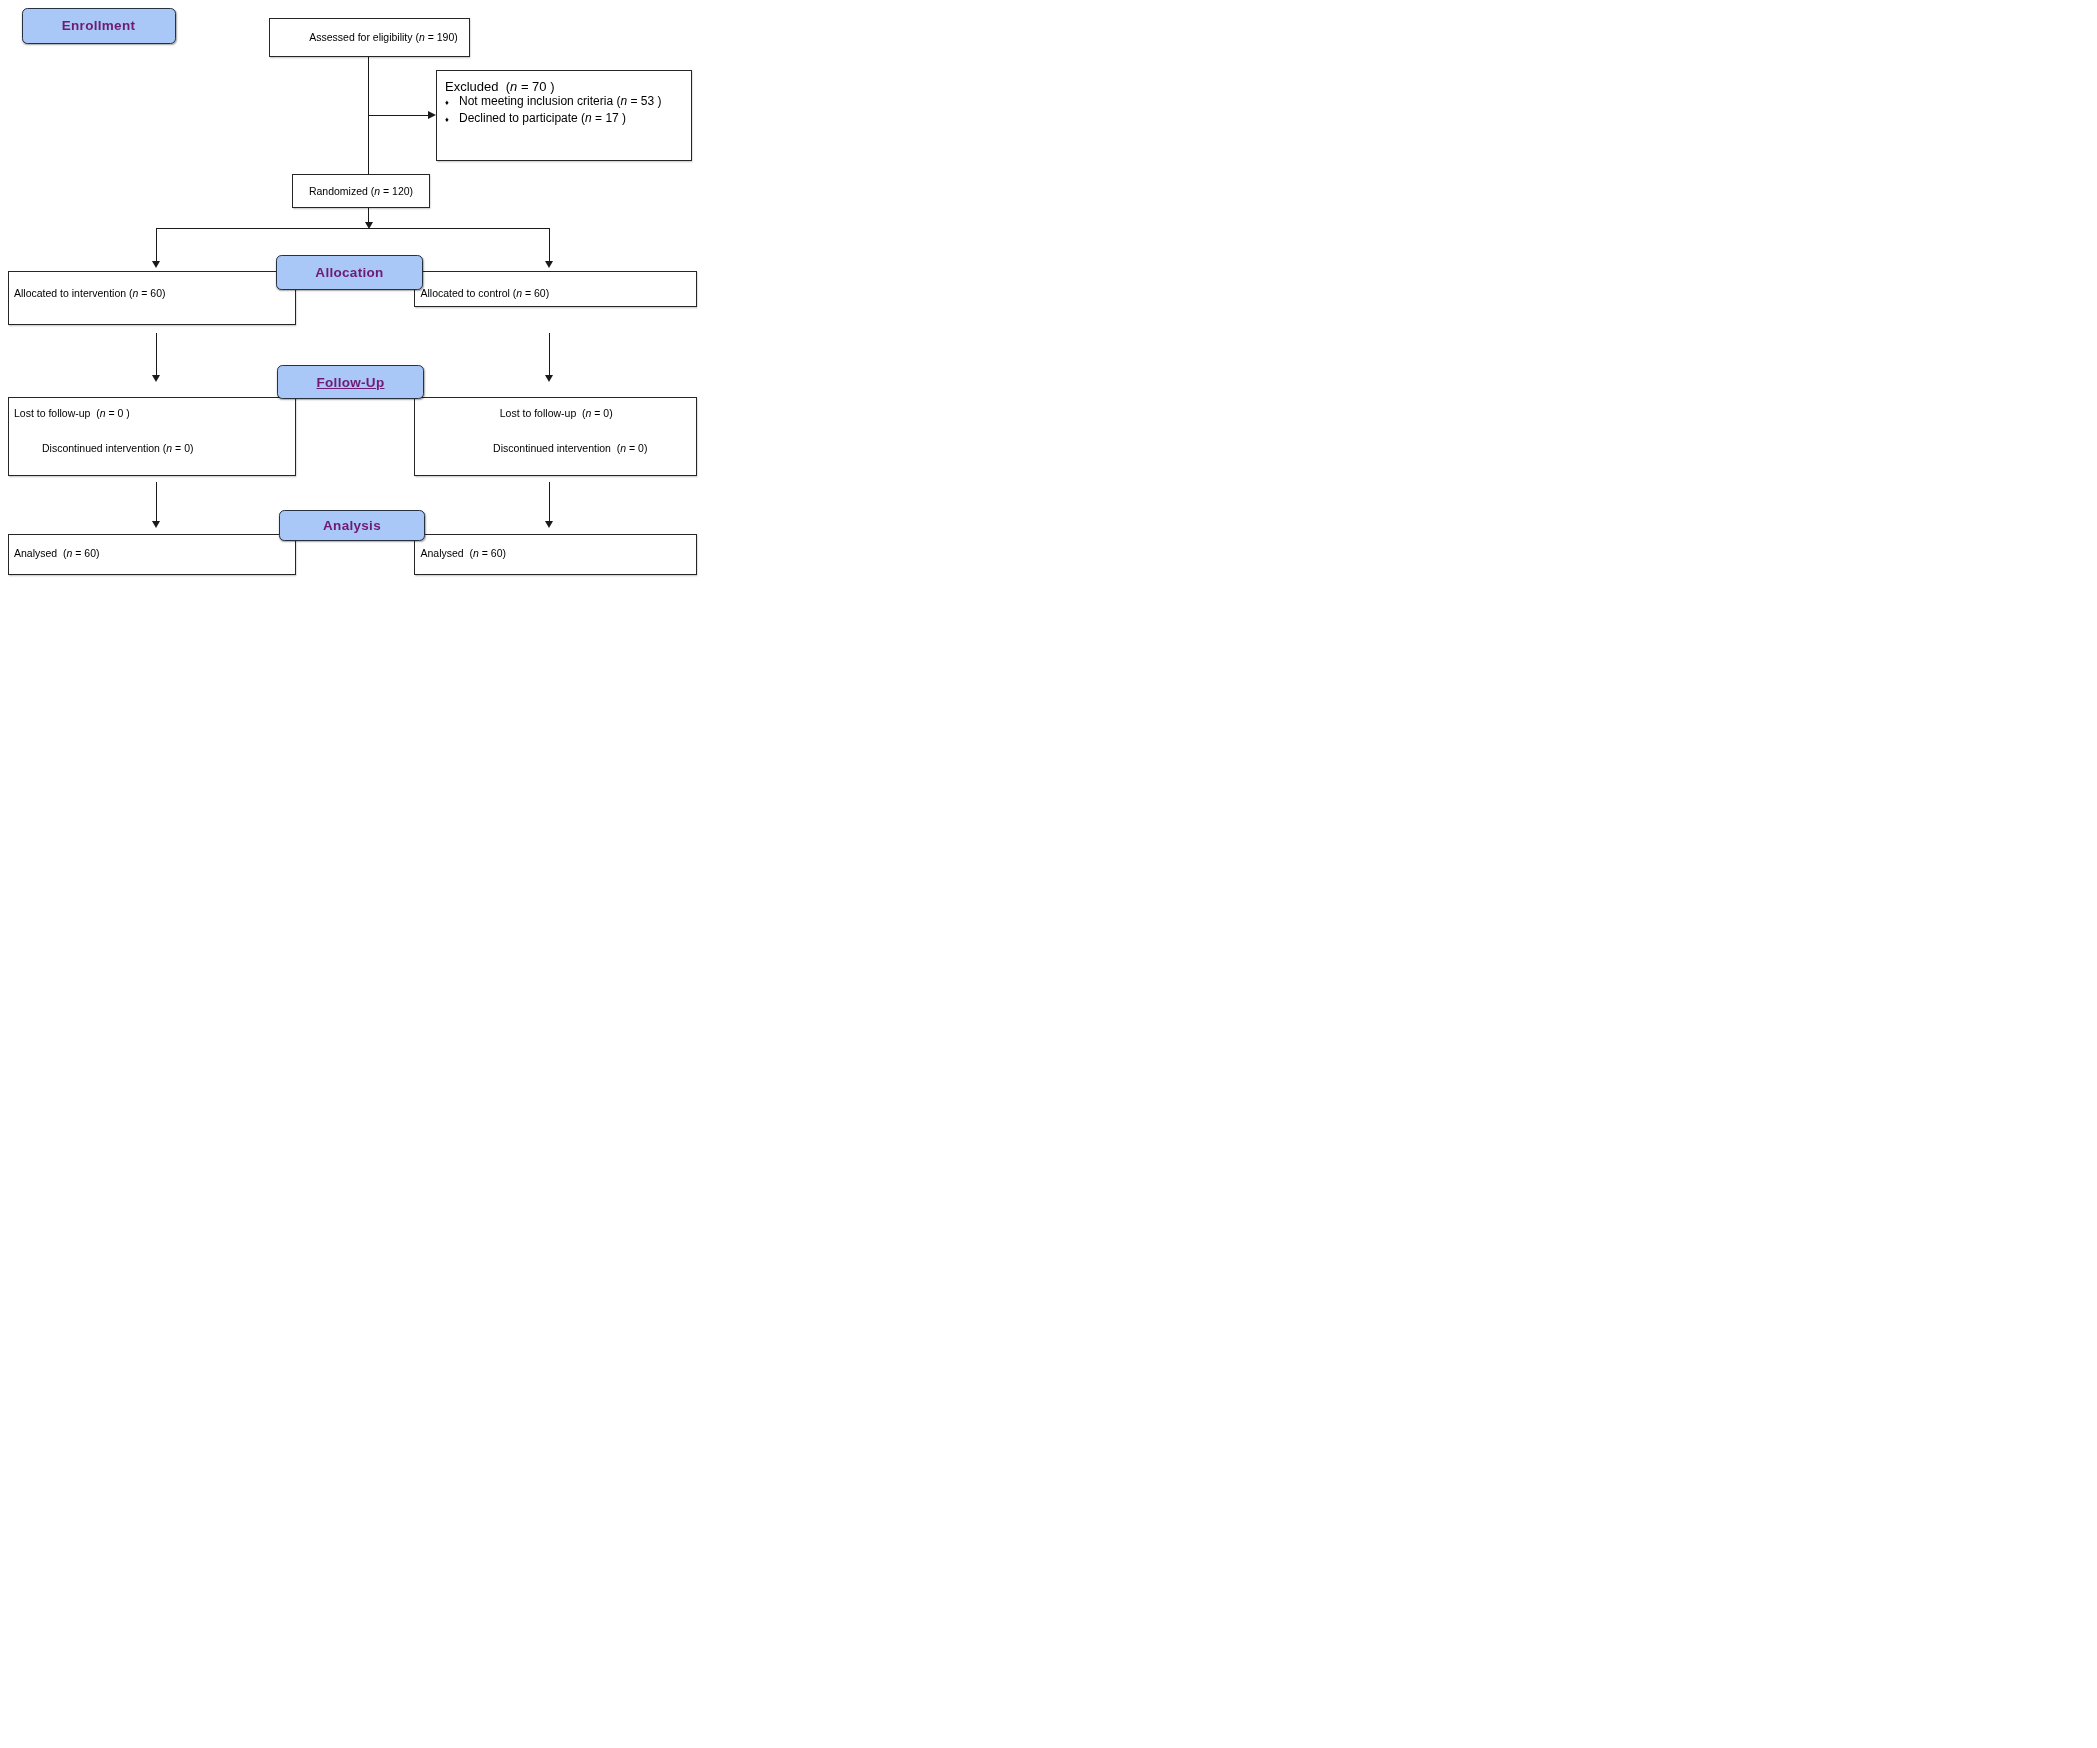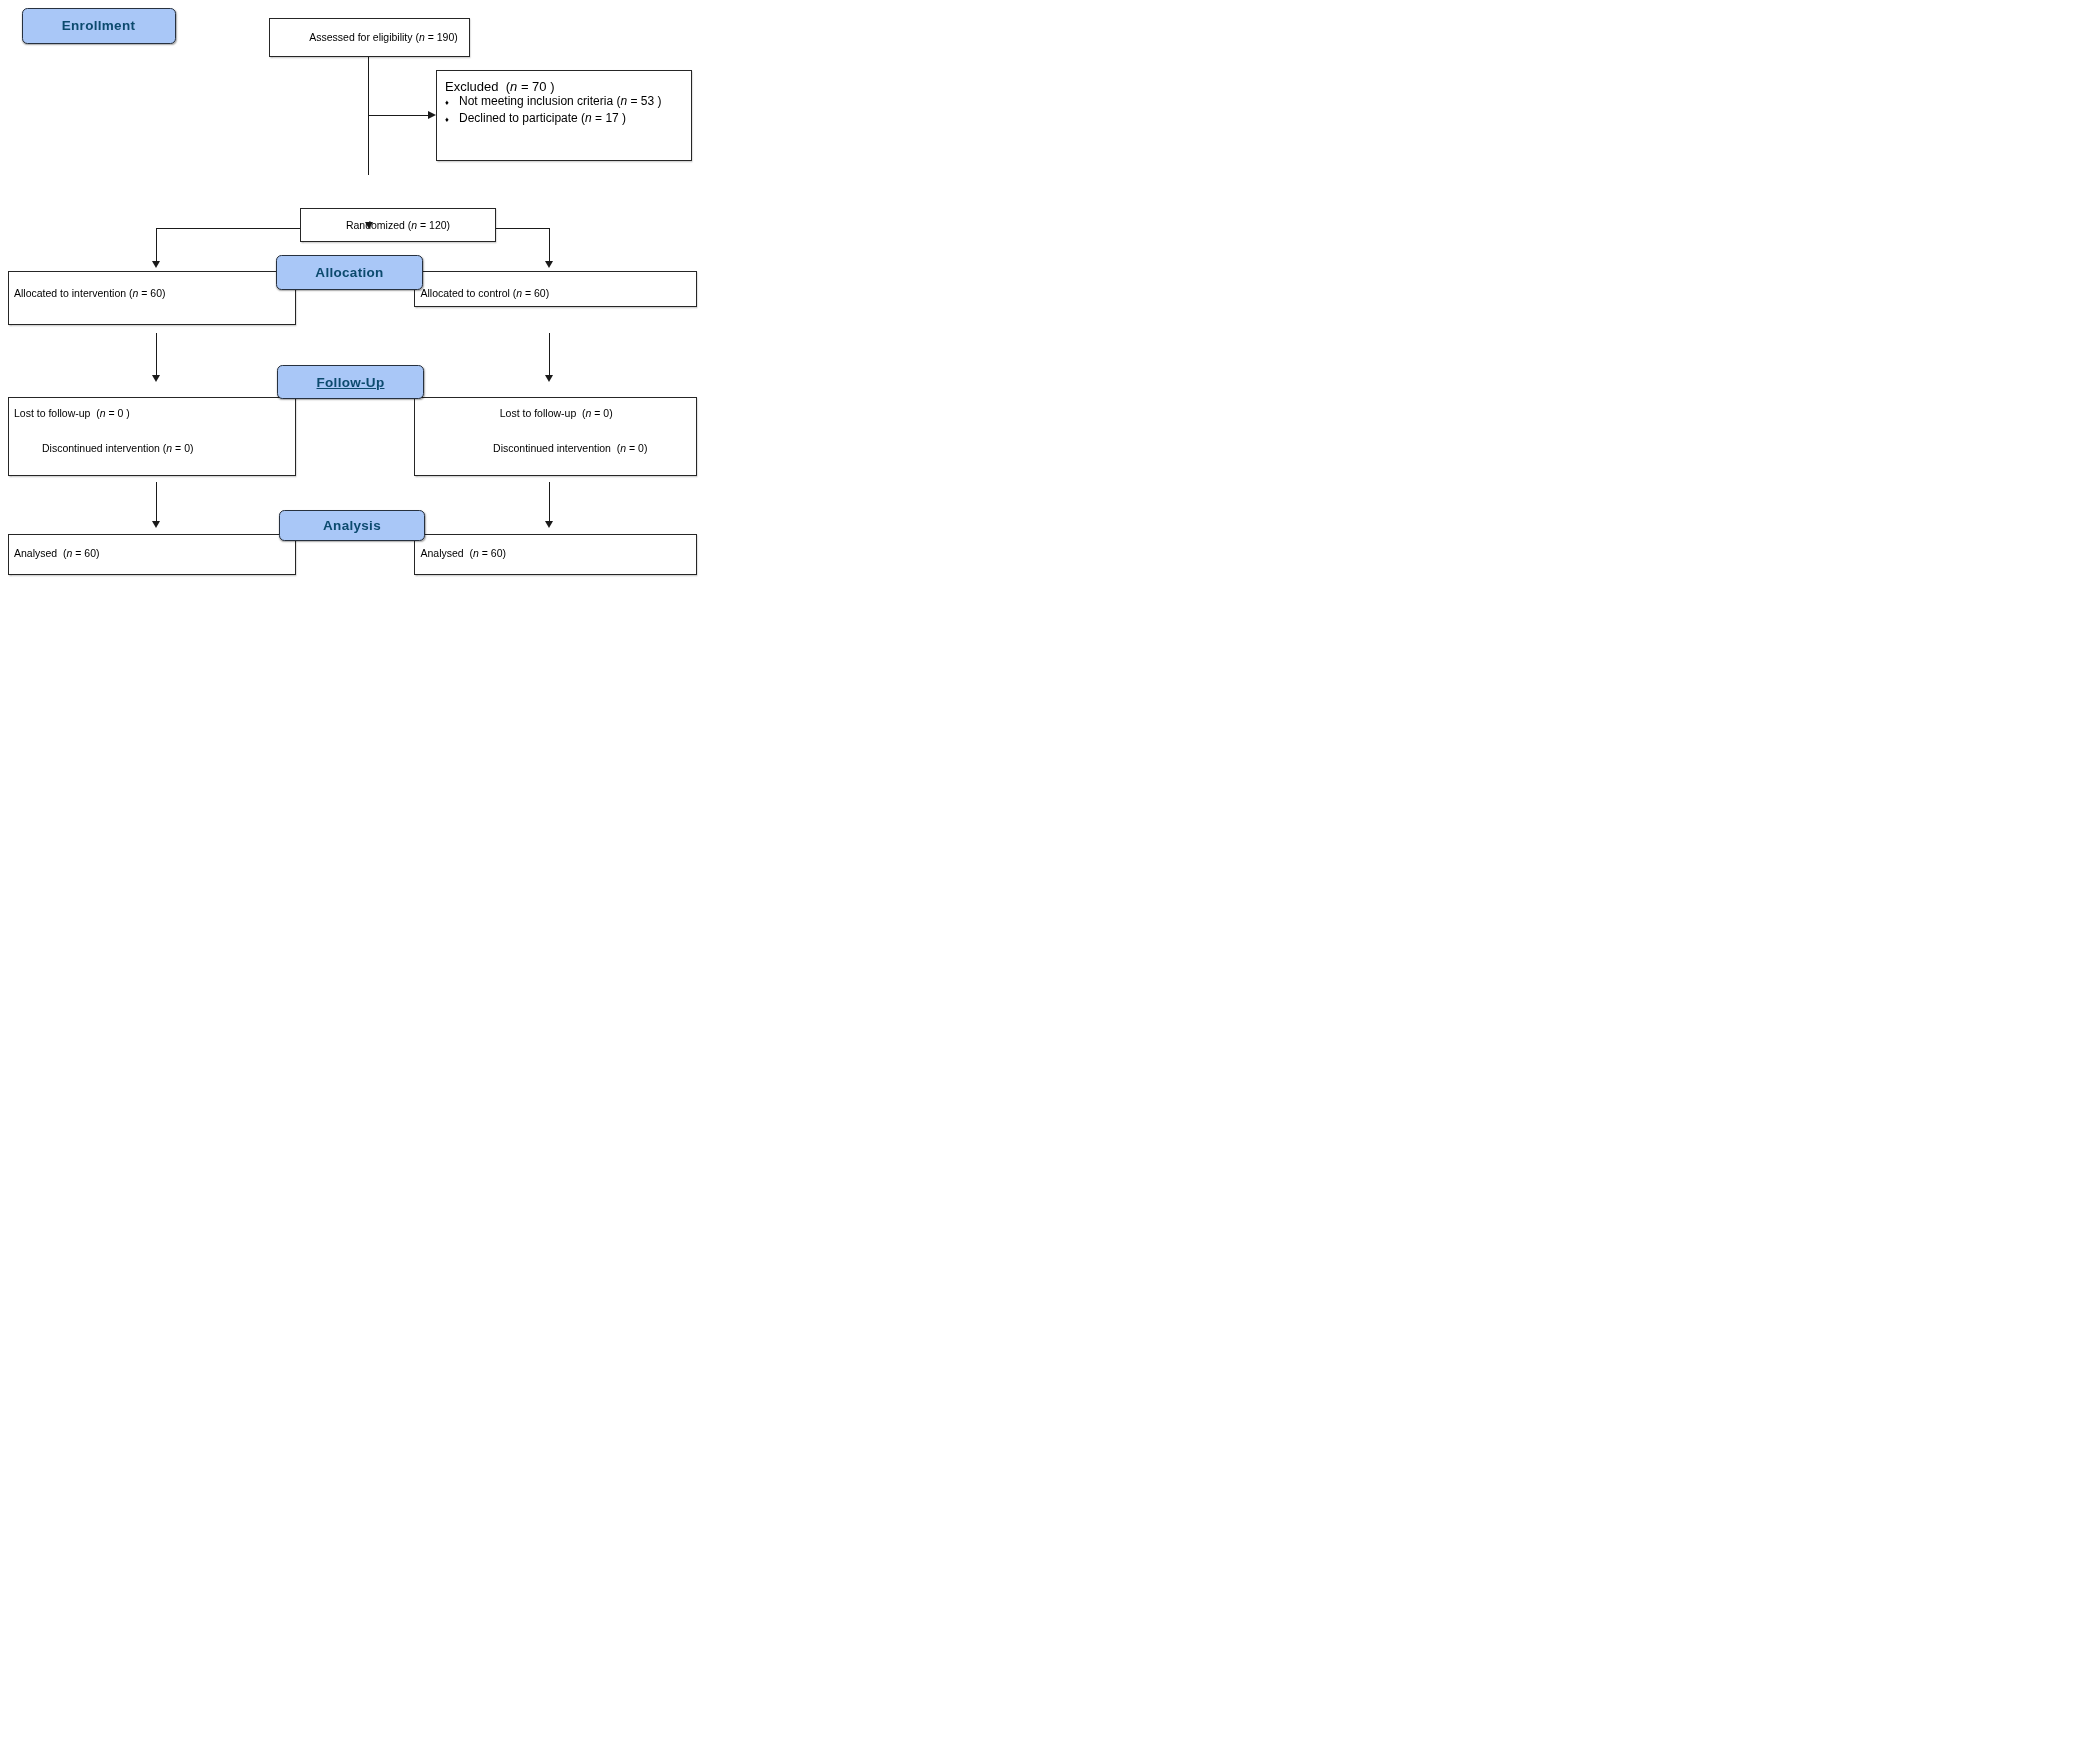--- a/index.html
+++ b/index.html
@@ -10,21 +10,21 @@
     font-family:"Liberation Sans",sans-serif;
     color:#000;
     overflow:hidden;
   }
   
   .stage-label{
     position:absolute;
     background:#a9c7f7;
     border:1.5px solid #27313f;
     border-radius:5.5px;
-    color:#0c4a6e;
+    color:#701a75;
     font-weight:bold;
     font-size:13.5px;
     display:flex;align-items:center;justify-content:center;
     z-index:6;
     box-shadow:0.5px 1px 1.5px rgba(0,0,0,0.35);
     letter-spacing:0.3px;
   }
   
   .fbox{
     position:absolute;
@@ -91,21 +91,21 @@
         <span class="diamond">♦</span>
         <span class="box-text">Not meeting inclusion criteria (<i>n</i> = 53 )</span>
       </div>
       <div class="bullet-row">
         <span class="diamond">♦</span>
         <span class="box-text">Declined to participate (<i>n</i> = 17 )</span>
       </div>
     </div>
   </div>
 
-  <div class="fbox center-text" style="left:300px;top:174px;width:196px;height:34px;margin-top:34px;">
+  <div class="fbox center-text" style="left:292px;top:174px;width:138px;height:34px;">
     <span class="box-text">Randomized (<i>n</i> = 120)</span>
   </div>
 
   <div class="line" style="left:368px;top:208px;width:1px;height:14px;"></div>
   <div class="arrow-down" style="left:365px;top:222px;"></div>
 
   <div class="line" style="left:156px;top:228px;width:394px;height:1px;"></div>
   <div class="line" style="left:156px;top:228px;width:1px;height:33px;"></div>
   <div class="arrow-down" style="left:152px;top:261px;"></div>
   <div class="line" style="left:549px;top:228px;width:1px;height:33px;"></div>

